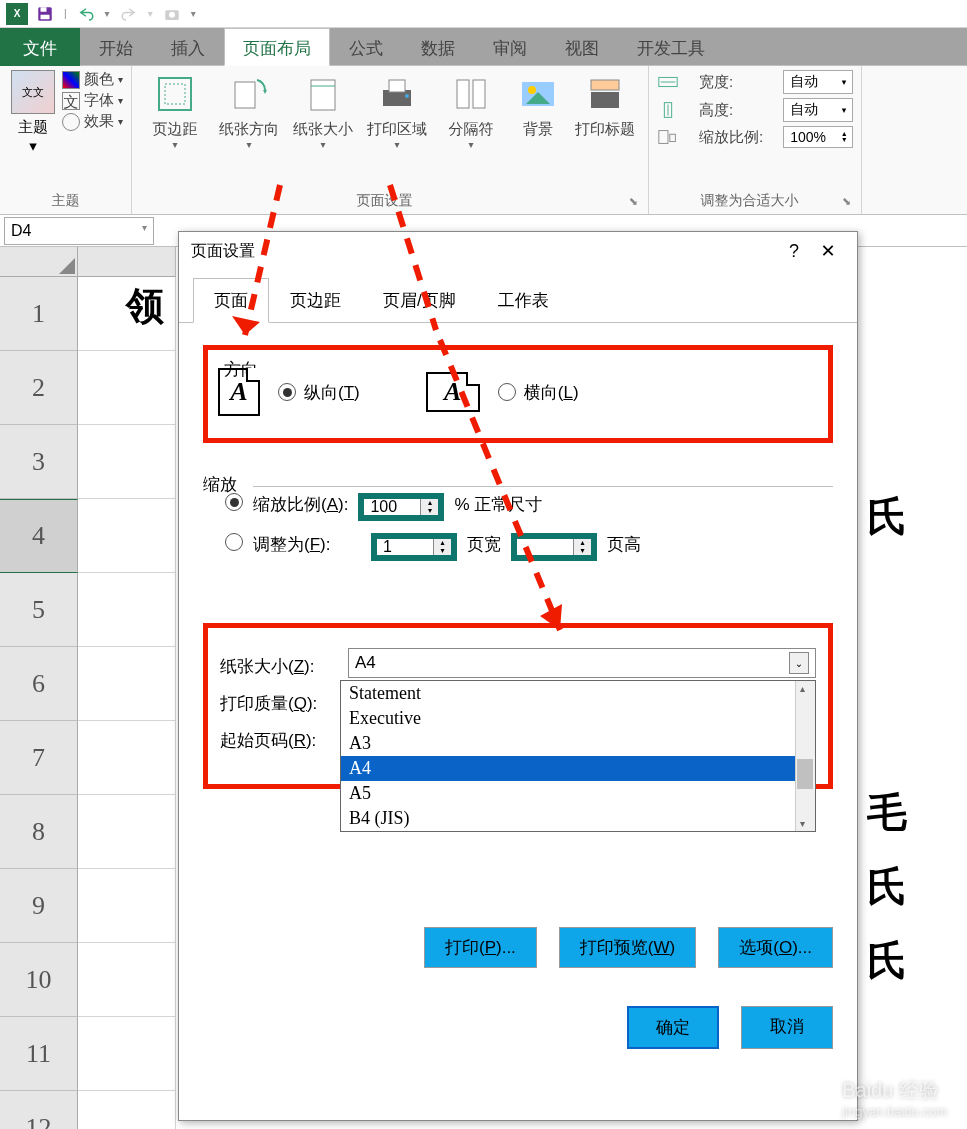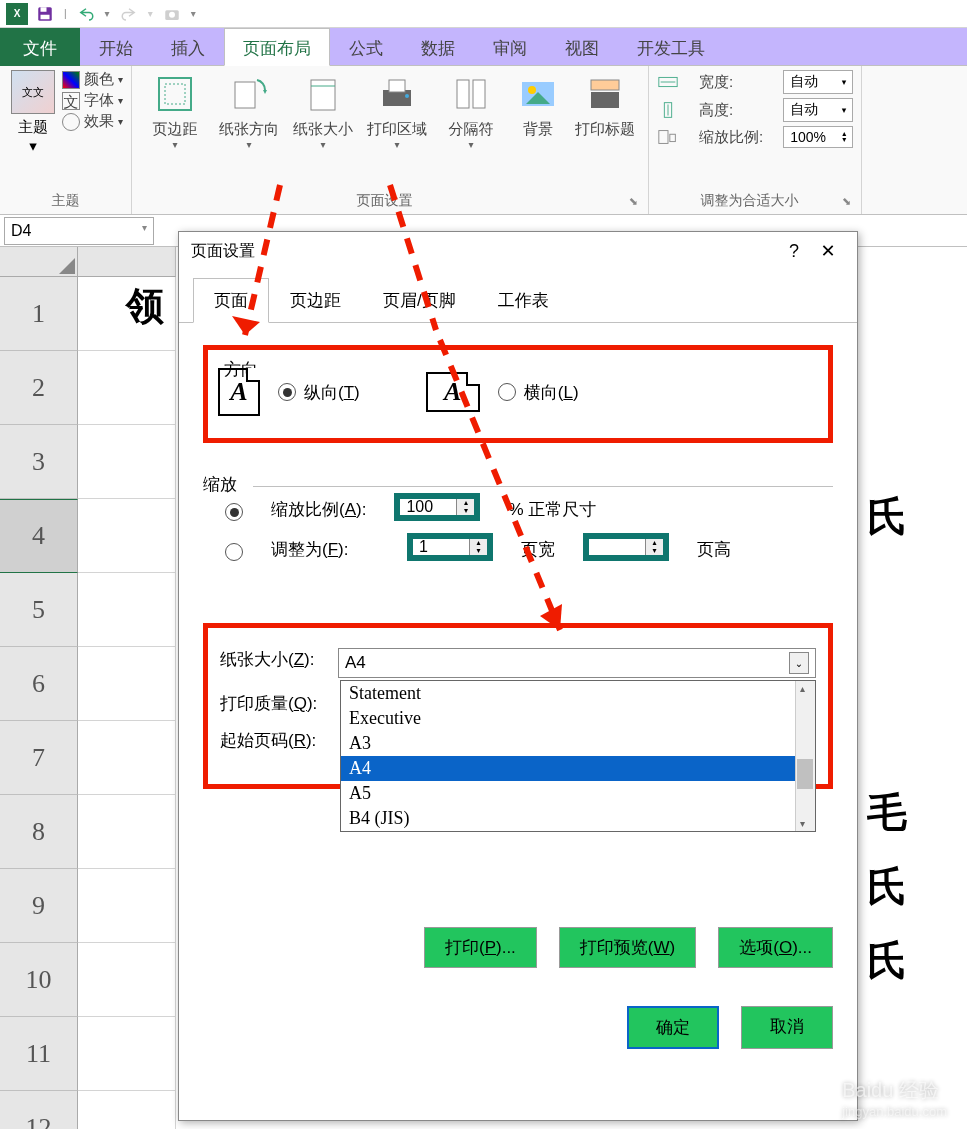--- a/index.html
+++ b/index.html
@@ -5,21 +5,21 @@
 * { box-sizing: border-box; margin: 0; padding: 0; font-family: "Microsoft YaHei", "SimSun", sans-serif; }
 body { background: #fff; width: 967px; height: 1129px; position: relative; overflow: hidden; }
 
 
 .qat { height: 28px; background: #fff; display: flex; align-items: center; padding: 2px 6px; gap: 8px; border-bottom: 1px solid #d4d4d4; }
 .qat .excel-icon { width: 22px; height: 22px; background: #217346; color: #fff; font-size: 10px; display: flex; align-items: center; justify-content: center; font-weight: bold; }
 .qat svg { width: 18px; height: 18px; }
 .qat-sep { color: #888; font-size: 10px; margin: 0 2px; }
 
 
-.tabs { height: 38px; display: flex; align-items: stretch; background: #c4b5fd; }
+.tabs { height: 38px; display: flex; align-items: stretch; background: #a3a3a3; }
 .tab { padding: 8px 18px; font-size: 17px; color: #444; cursor: pointer; border: 1px solid transparent; }
 .tab.file { background: #217346; color: #fff; padding: 8px 22px; }
 .tab.active { border: 1px solid #c0c0c0; border-bottom: 1px solid #fff; color: #217346; background: #fff; position: relative; z-index: 2; }
 
 
 .ribbon { height: 150px; border-top: 1px solid #c0c0c0; border-bottom: 1px solid #c0c0c0; background: #f9f9f9; display: flex; margin-top: -1px; }
 .rgroup { border-right: 1px solid #d4d4d4; padding: 4px 8px 2px; display: flex; flex-direction: column; justify-content: space-between; }
 .rgroup-label { font-size: 14px; color: #666; text-align: center; padding: 2px 0; }
 .rgroup-body { display: flex; align-items: flex-start; gap: 4px; flex: 1; }
 
@@ -75,42 +75,42 @@
 
 .orient-box { border: 5px solid #ef1c00; padding: 18px 10px 22px; margin-top: 4px; display: flex; align-items: center; gap: 18px; }
 .orient-box .page-icon { width: 42px; height: 48px; border: 2px solid #000; position: relative; display: flex; align-items: center; justify-content: center; font-size: 26px; font-weight: bold; font-style: italic; font-family: "Times New Roman"; }
 .orient-box .page-icon.landscape { width: 54px; height: 40px; }
 .orient-box .page-icon::before { content:""; position:absolute; top:-2px; right:-2px; width:12px; height:12px; background:#fff; border-left:2px solid #000; border-bottom:2px solid #000;}
 .radio { width: 18px; height: 18px; border: 1.5px solid #555; border-radius: 50%; display: inline-flex; align-items: center; justify-content: center; }
 .radio.checked::after { content:""; width:9px; height:9px; background:#333; border-radius:50%; }
 .orient-opt { display: flex; align-items: center; gap: 8px; font-size: 17px; }
 
 .zoom-section { margin-top: 30px; }
-.zoom-row { display: flex; align-items: flex-end; gap: 28px; padding: 6px 0 6px 22px; font-size: 17px; }
+.zoom-row { display: flex; align-items: flex-start; gap: 10px; padding: 6px 0 6px 22px; font-size: 17px; }
 .spinner { display: flex; align-items: stretch; border: 6px solid #0f766e; height: 28px; }
 .spinner input { width: 56px; border: none; padding: 2px 6px; font-size: 16px; outline:none;}
 .spinner .spbtns { width: 18px; display: flex; flex-direction: column; border-left: 1px solid #888; }
 .spinner .spbtns div { flex:1; font-size:8px; text-align:center; line-height:1; display:flex;align-items:center;justify-content:center; background:#eee; cursor:pointer;}
 
 .paper-section { border: 5px solid #ef1c00; margin-top: 56px; padding: 20px 12px 18px; position: relative; }
-.paper-row { display: flex; align-items: flex-start; gap: 6px; font-size: 17px; margin-bottom: 14px; }
+.paper-row { display: flex; align-items: flex-end; gap: 16px; font-size: 17px; margin-bottom: 14px; }
 .paper-row .plabel { width: 112px; }
 .combo { flex: 1; border: 1px solid #888; height: 30px; display: flex; align-items: center; padding: 0 6px; font-size: 17px; background: #fff; position: relative; }
 .combo .caret { margin-left: auto; border:1px solid #888; width:20px;height:22px;display:flex;align-items:center;justify-content:center;font-size:10px;background:#f0f0f0;}
 .dropdown-list { position: absolute; left: 132px; right: 12px; top: 52px; border: 1px solid #666; background: #fff; z-index: 5; }
 .dropdown-list .opt { padding: 2px 8px; font-size: 18px; font-family: Liberation Serif, serif; cursor: pointer; }
 .dropdown-list .opt.sel { background: #0a64c8; color: #fff; }
 .dropdown-list .scrollbar { position:absolute; right:0; top:0; bottom:0; width:20px; background:#f0f0f0; border-left:1px solid #ccc;}
 .dropdown-list .scrollbar::before{content:"▴";position:absolute;top:2px;left:4px;font-size:10px;color:#666;}
 .dropdown-list .scrollbar::after{content:"▾";position:absolute;bottom:2px;left:4px;font-size:10px;color:#666;}
 .dropdown-list .thumb{position:absolute;right:2px;top:78px;width:16px;height:30px;background:#c0c0c0;}
 
 .dlg-buttons-row1 { display: flex; justify-content: flex-end; gap: 22px; padding: 120px 24px 0; }
 .dlg-buttons-row2 { display: flex; justify-content: flex-end; gap: 22px; padding: 38px 24px 0; }
-.dbtn { border: 1px solid #999; background: #22c55e; padding: 8px 20px; font-size: 17px; cursor: pointer; min-width: 92px; text-align:center;}
+.dbtn { border: 1px solid #999; background: #0ea5e9; padding: 8px 20px; font-size: 17px; cursor: pointer; min-width: 92px; text-align:center;}
 .dbtn.primary { border: 2px solid #0a64c8; text-align: center; }
 
 
 .arrow { position: absolute; z-index: 200; pointer-events: none; }
 .dash-line { stroke: #ef1c00; stroke-width: 6; stroke-dasharray: 16 12; fill: none; }
 .arrow-head { fill: #ef1c00; }
 
 
 .watermark { position: absolute; right: 20px; bottom: 10px; color: rgba(255,255,255,0.6); font-size: 20px; z-index: 300; text-shadow:0 0 4px rgba(0,0,0,0.3); font-family:Arial;}
 .watermark .sub { font-size: 13px; display:block; color:rgba(255,255,255,0.5);}

